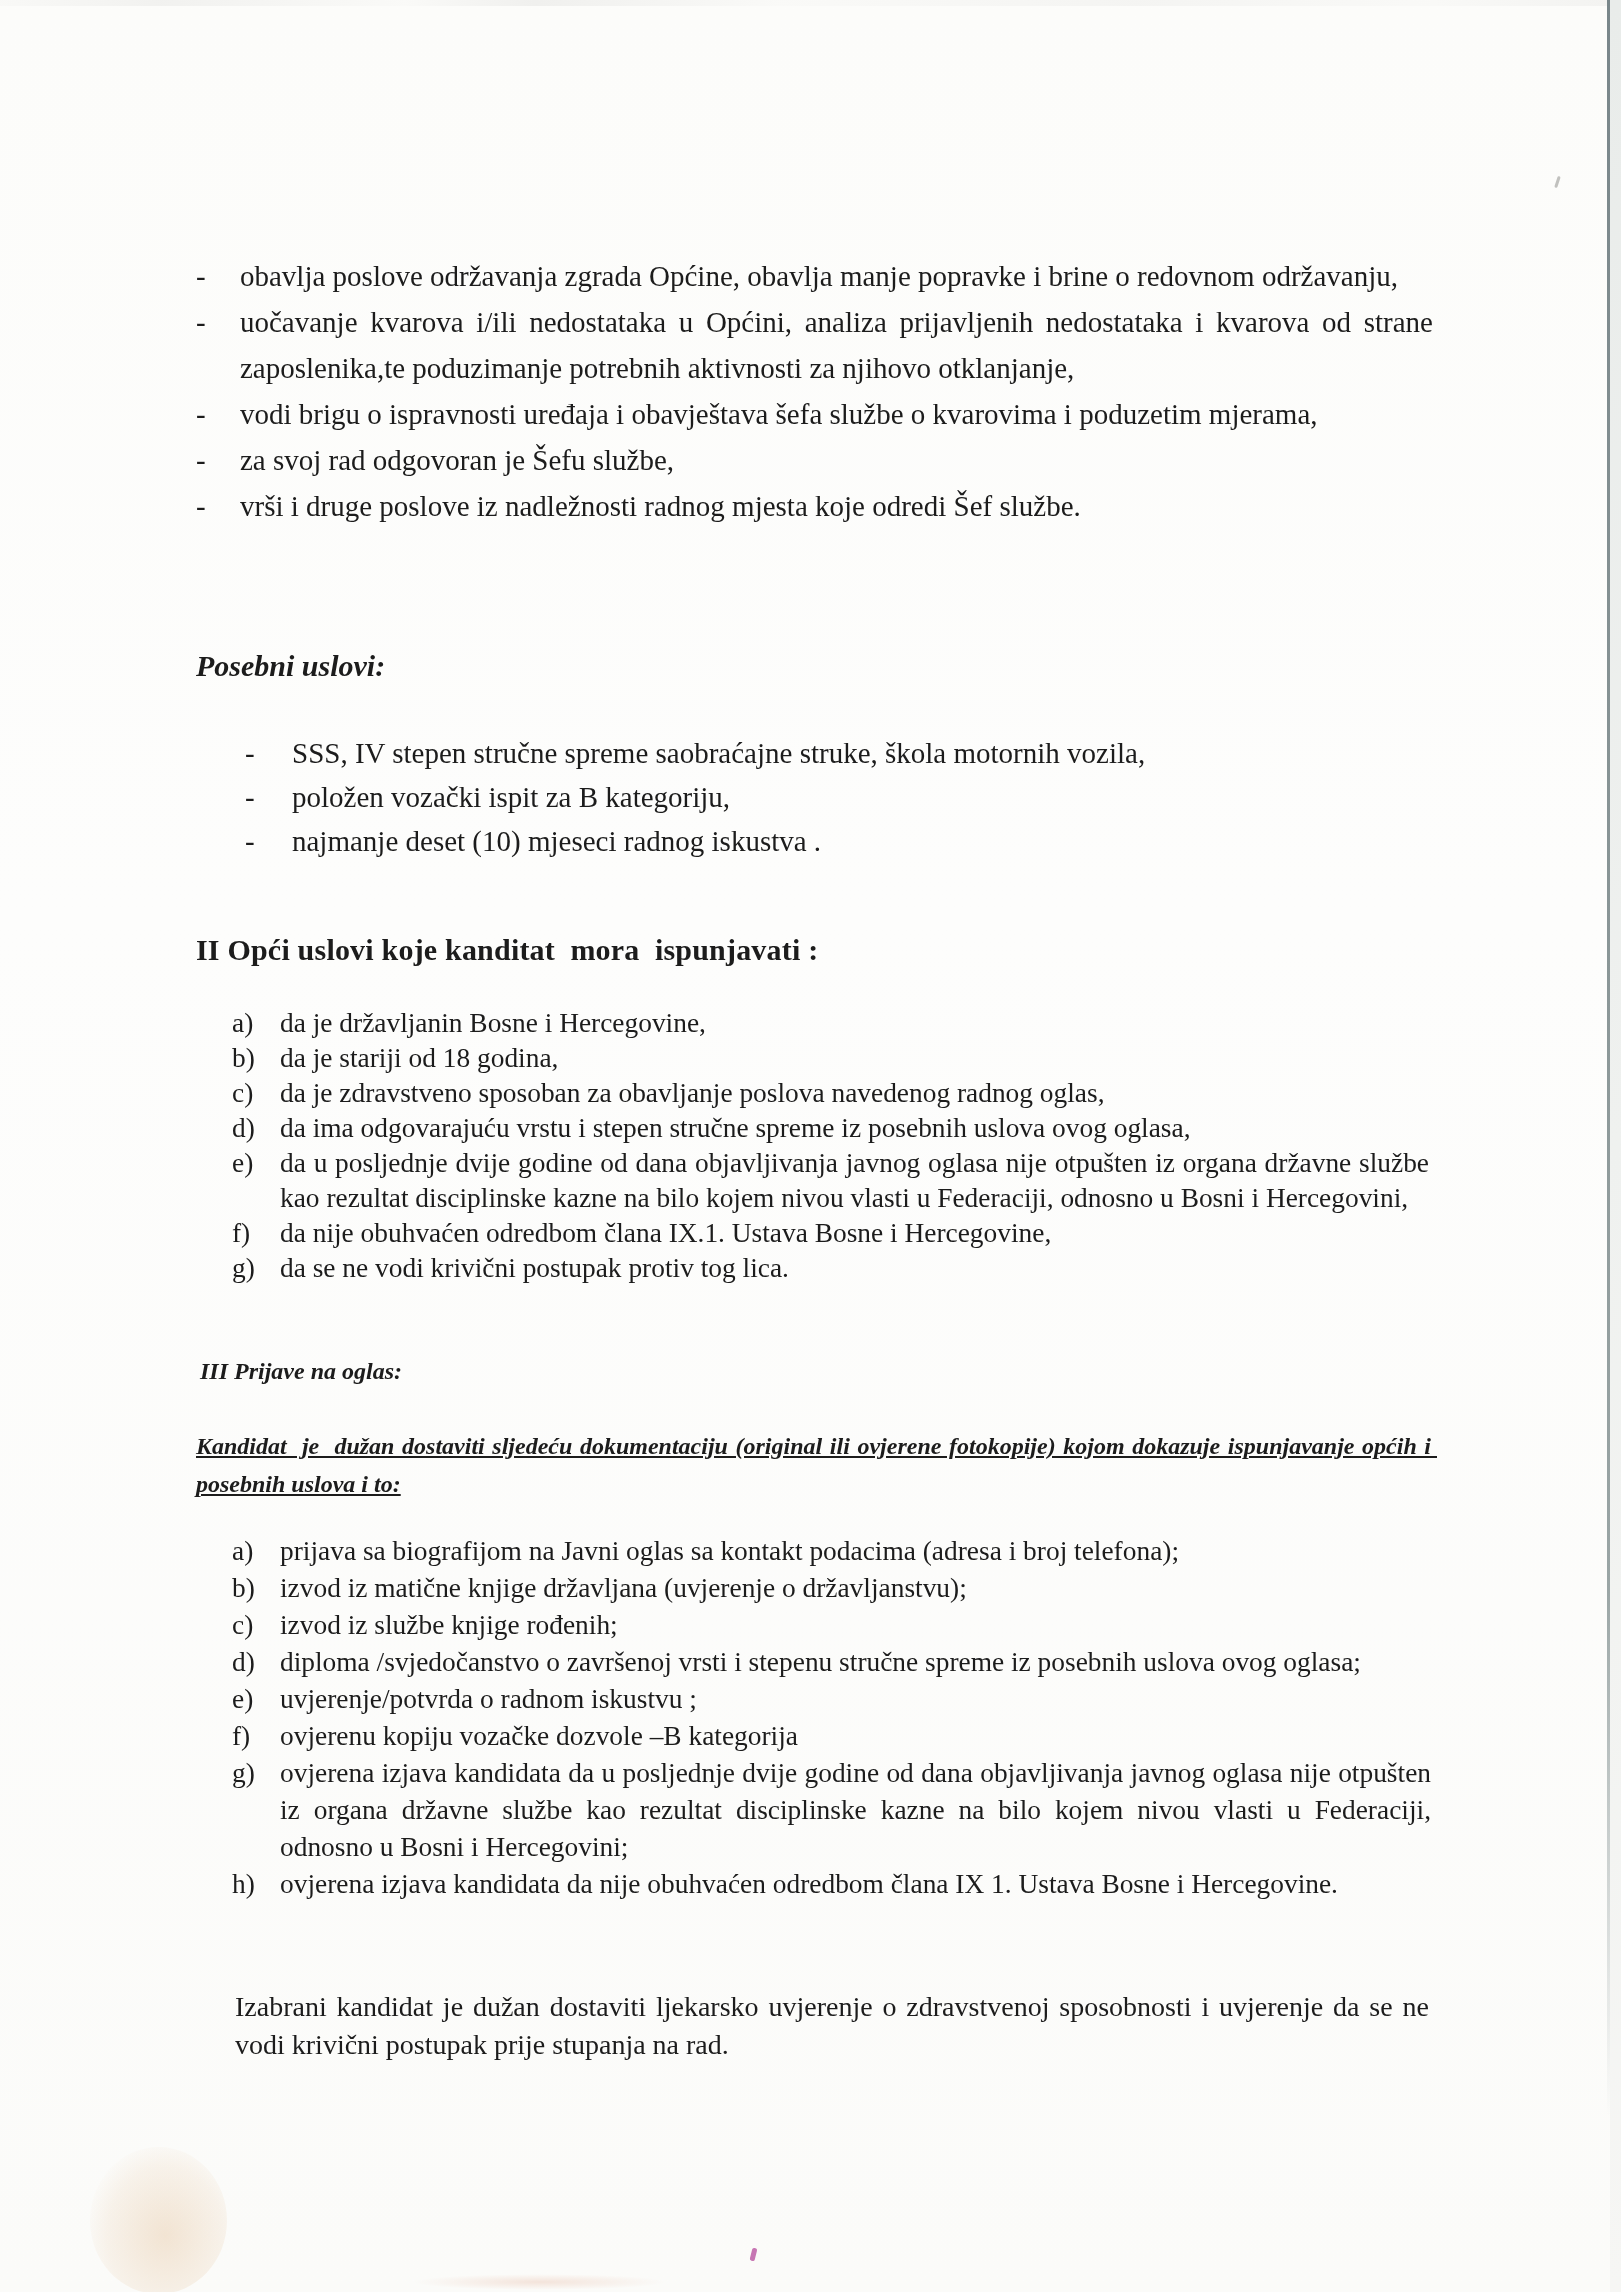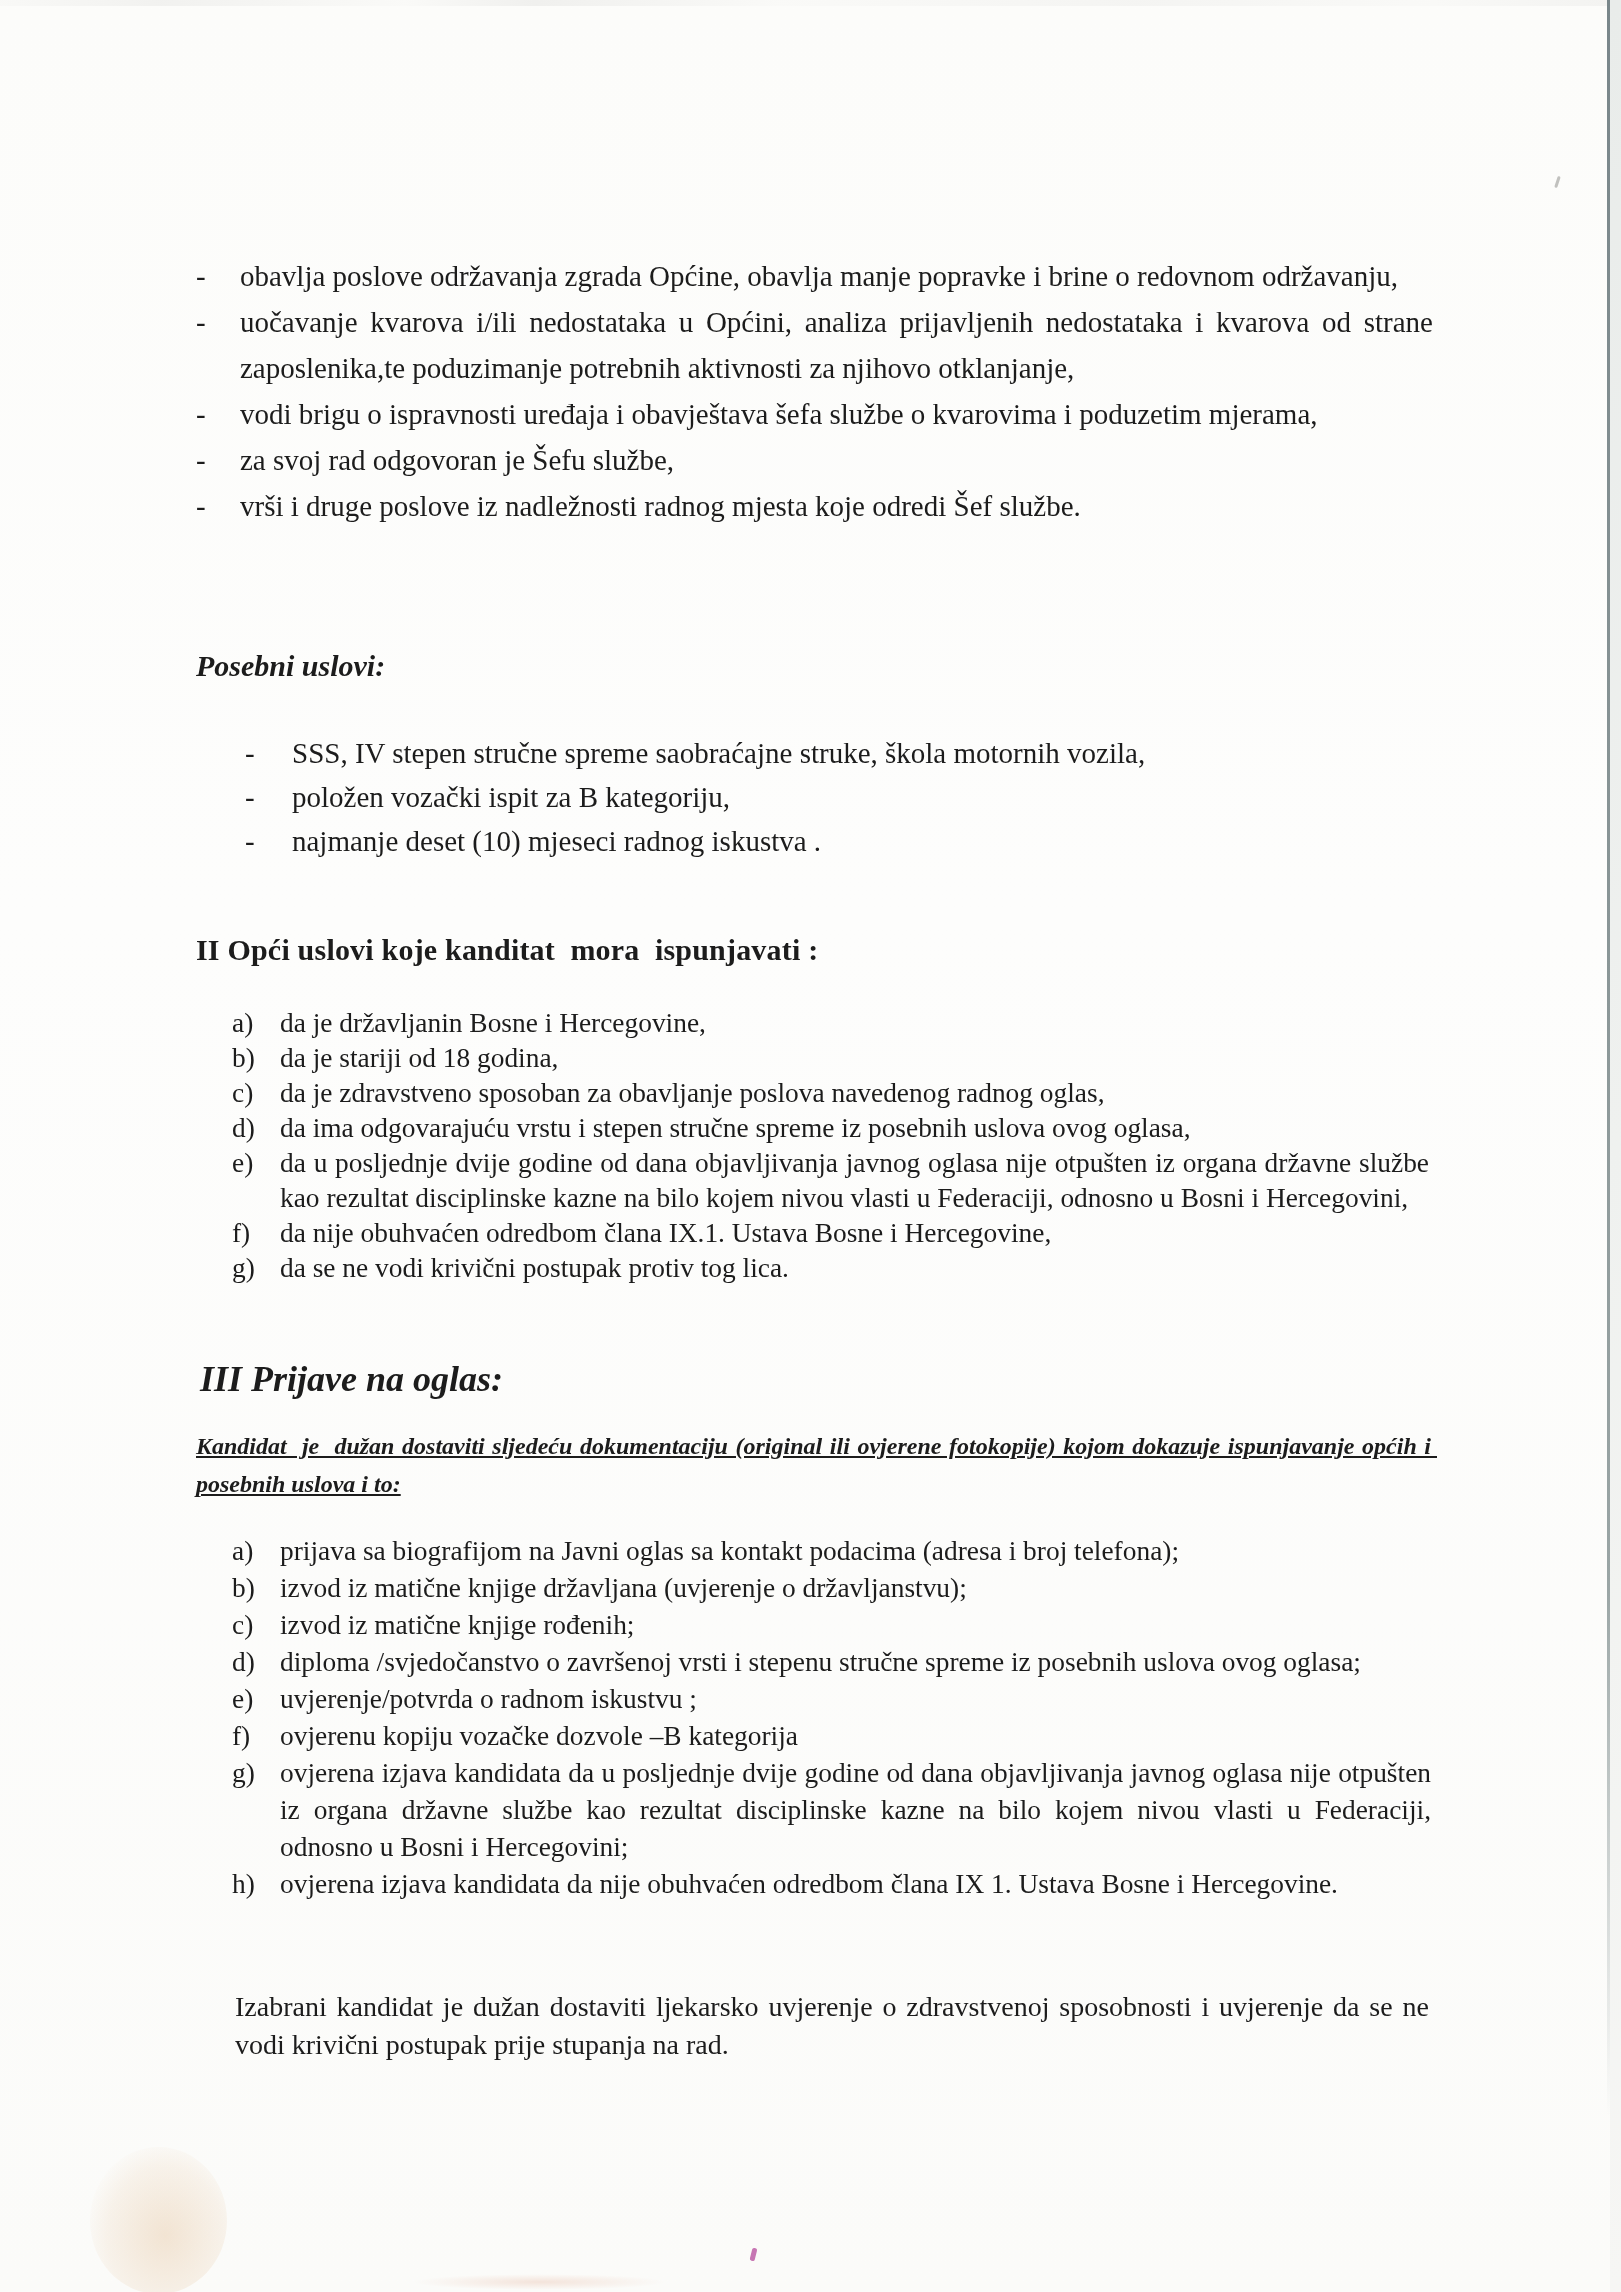--- a/index.html
+++ b/index.html
@@ -57,21 +57,21 @@
   .h-posebni{position:absolute;top:649px;left:196px;font-size:30px;font-weight:bold;font-style:italic;white-space:pre-wrap;text-align:center;}
 
   .special{position:absolute;top:731px;left:245px;width:1188px;font-size:29px;line-height:44px;}
   .special .m{width:47px;}
 
   .h-ii{position:absolute;top:933px;left:196px;font-size:30px;font-weight:bold;white-space:pre-wrap;letter-spacing:0.2px;}
 
   .general{position:absolute;top:1006px;left:232px;width:1197px;font-size:27.4px;line-height:35px;}
   .general .m,.docs .m{width:48px;}
 
-  .h-iii{position:absolute;top:1358px;left:200px;font-size:36px;font-weight:bold;font-style:italic;white-space:pre-wrap;}
+  .h-iii{position:absolute;top:1358px;left:200px;font-size:24px;font-weight:bold;font-style:italic;white-space:pre-wrap;}
 
   .intro{position:absolute;top:1427px;left:196px;width:1235px;font-size:24px;line-height:38px;
          font-weight:bold;font-style:italic;text-align:justify;white-space:pre-wrap;text-decoration:underline;}
 
   .docs{position:absolute;top:1533px;left:232px;width:1199px;font-size:27.4px;line-height:37px;}
 
   .closing{position:absolute;top:1988px;left:235px;width:1194px;font-size:28px;line-height:38px;text-align:justify;}
 </style>
 </head>
 <body>
@@ -163,21 +163,21 @@
   <div class="li">
     <span class="m">a)</span>
     <span class="t">prijava sa biografijom na Javni oglas sa kontakt podacima (adresa i broj telefona);</span>
   </div>
   <div class="li">
     <span class="m">b)</span>
     <span class="t">izvod iz matične knjige državljana (uvjerenje o državljanstvu);</span>
   </div>
   <div class="li">
     <span class="m">c)</span>
-    <span class="t">izvod iz matične knjige rođenih;</span>
+    <span class="t">izvod iz službe knjige rođenih;</span>
   </div>
   <div class="li">
     <span class="m">d)</span>
     <span class="t">diploma /svjedočanstvo o završenoj vrsti i stepenu stručne spreme iz posebnih uslova ovog oglasa;</span>
   </div>
   <div class="li">
     <span class="m">e)</span>
     <span class="t">uvjerenje/potvrda o radnom iskustvu ;</span>
   </div>
   <div class="li">

